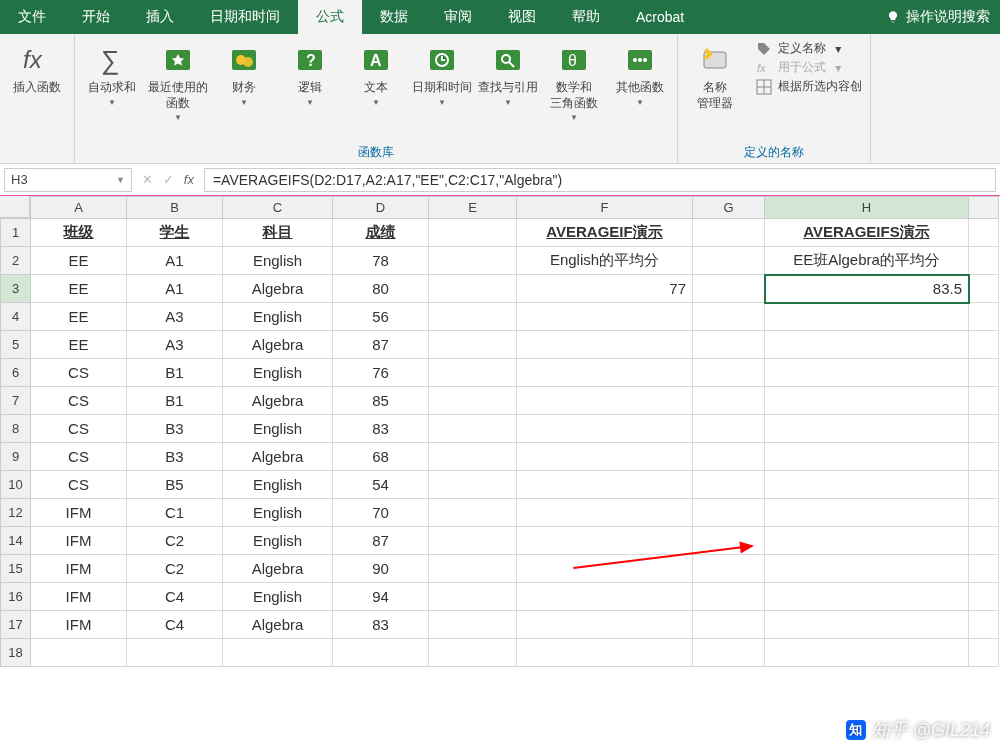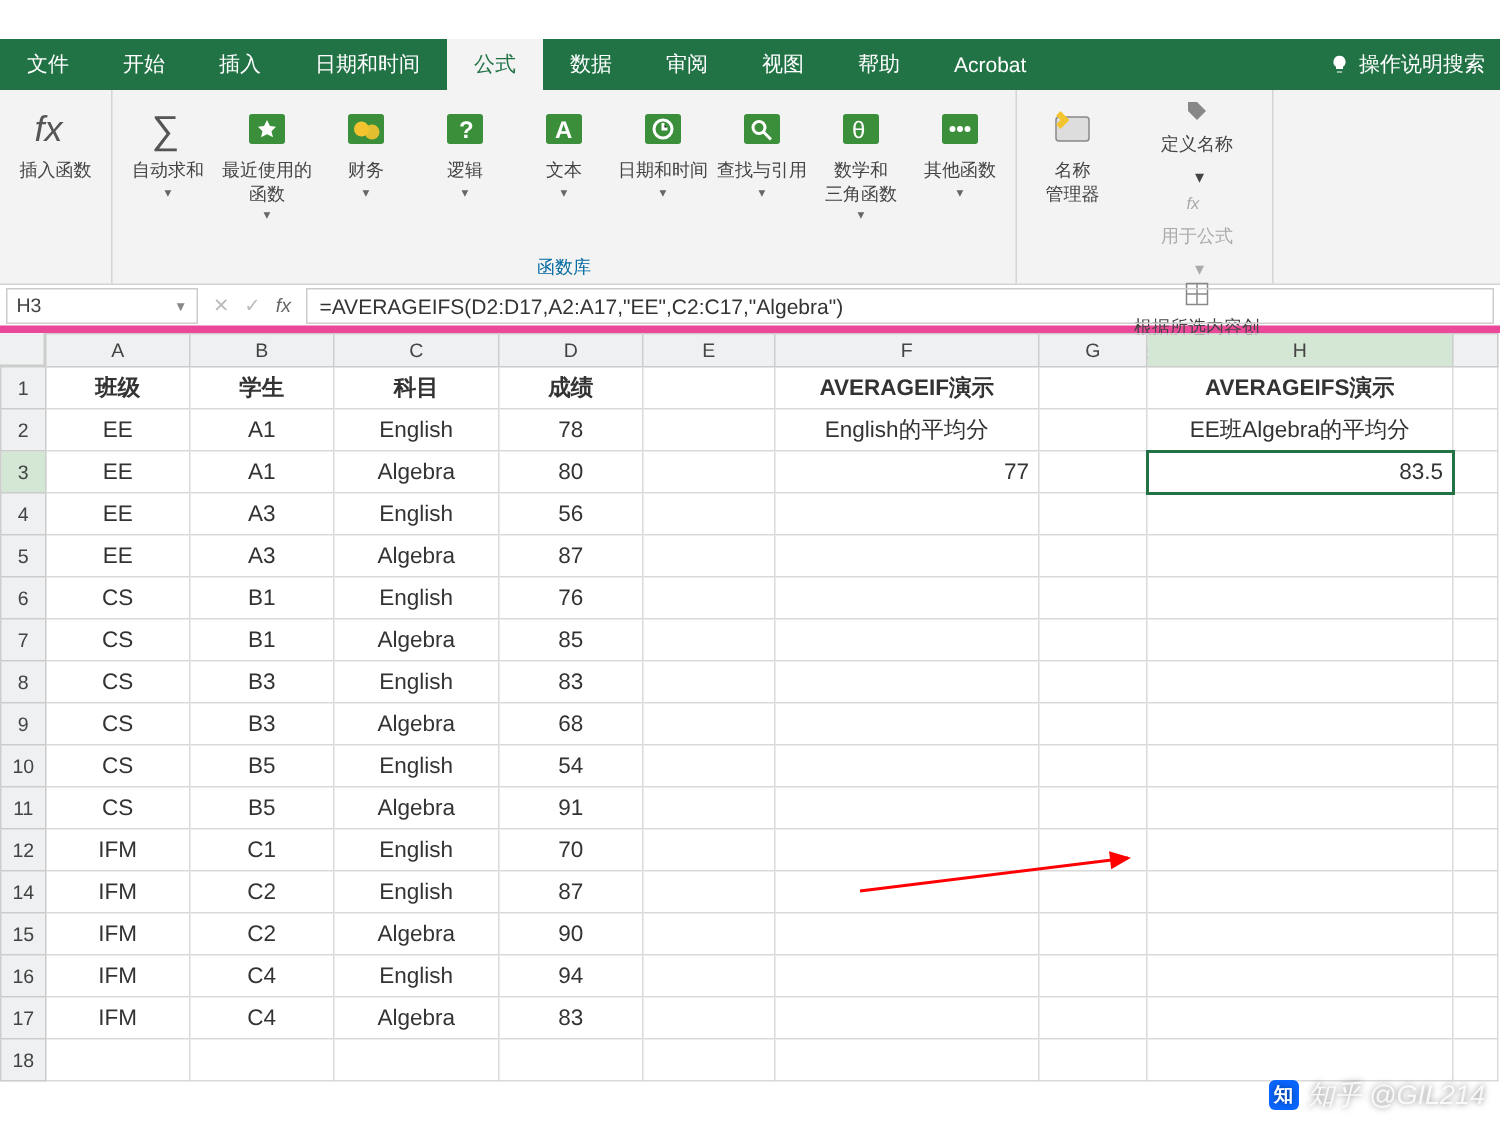--- a/index.html
+++ b/index.html
@@ -1,58 +1,58 @@
 <!DOCTYPE html>
 <html><head>
 <meta charset="utf-8">
 <style>
 * { box-sizing: border-box; margin: 0; padding: 0; font-family: "Microsoft YaHei", "Segoe UI", sans-serif; }
 body { background: #fff; width: 1000px; height: 750px; overflow: hidden; position: relative; }
 
 
-.tabs { background: #217346; color: #fff; height: 34px; display: flex; align-items: stretch; font-size: 14px; margin-top: 26px; }
+.tabs { background: #217346; color: #fff; height: 34px; display: flex; align-items: stretch; font-size: 14px; }
 .tab { padding: 0 18px; display: flex; align-items: center; cursor: pointer; }
 .tab.active { background: #f3f3f3; color: #217346; }
 .tab-sep { flex: 1; }
 .tell-me { display: flex; align-items: center; gap: 6px; padding: 0 10px; }
 .bulb { width: 14px; height: 14px; }
 
 
 .ribbon { background: #f3f3f3; border-bottom: 1px solid #d4d4d4; height: 130px; display: flex; }
 .group { border-right: 1px solid #d4d4d4; display: flex; flex-direction: column; align-items: center; padding: 4px 6px 2px; }
 .group-body { display: flex; gap: 4px; flex: 1; align-items: flex-start; }
 .group-label { font-size: 12px; color: #0369a1; padding: 2px 0 0; }
 .btn-big { display: flex; flex-direction: column; align-items: center; width: 62px; padding-top: 4px; font-size: 12px; color: #444; text-align: center; line-height: 1.3; cursor: pointer; }
 .btn-big .ico { width: 36px; height: 36px; display: flex; align-items: center; justify-content: center; margin-bottom: 2px; }
 .btn-big .drop { font-size: 9px; color: #666; margin-top: 1px; }
 .small-list { display: flex; flex-direction: column; gap: 2px; padding: 2px 2px 0 6px; font-size: 12px; color: #444; }
-.small-item { display: flex; align-items: center; gap: 6px; cursor: pointer; white-space: nowrap; flex-direction: column; }
+.small-item { display: flex; align-items: center; gap: 6px; cursor: pointer; white-space: nowrap; }
 .small-item .sico { width: 16px; height: 16px; }
 
 
 .ico svg, .sico svg { display: block; }
 
 
-.fbar-row { display: flex; align-items: center; height: 32px; border-bottom: 5px solid #ec4899; background: #fff; }
+.fbar-row { display: flex; align-items: center; height: 32px; border-bottom: 1px solid #ec4899; background: #fff; }
 .namebox { width: 128px; border: 1px solid #ccc; margin: 3px 0 3px 4px; height: 24px; display: flex; align-items: center; padding: 0 6px; font-size: 13px; color: #444; background: #fff; }
 .namebox .dd { margin-left: auto; color: #888; font-size: 9px; }
 .fx-controls { display: flex; align-items: center; gap: 10px; padding: 0 10px; color: #bbb; font-size: 13px; }
 .fx-controls .fx { font-style: italic; color: #666; }
 .fbar { flex: 1; border: 1px solid #ccc; height: 24px; margin: 3px 4px 3px 0; display: flex; align-items: center; padding: 0 8px; font-size: 14px; color: #333; }
 
 
 .sheet { position: relative; }
 .corner { position: absolute; left: 0; top: 0; width: 30px; height: 22px; background: #eef0f1; border-right: 1px solid #ccc; border-bottom: 1px solid #ccc; }
 table.grid { border-collapse: collapse; table-layout: fixed; }
 th.colh { background: #eef0f1; border: 1px solid #ccc; font-weight: normal; font-size: 13px; color: #444; height: 22px; text-align: center; }
 th.colh.sel { background: #d4e6d4; }
 th.rowh { background: #eef0f1; border: 1px solid #ccc; font-weight: normal; font-size: 13px; color: #444; width: 30px; text-align: center; height: 28px; }
 th.rowh.sel { background: #d4e6d4; }
 td.cell { border: 1px solid #d9d9d9; font-size: 15px; color: #333; padding: 0 6px; height: 28px; text-align: center; background: #fff; }
-td.cell.bold { font-weight: 700; }
+td.cell.bold { font-weight: 700; text-decoration: underline; }
 td.cell.right { text-align: right; margin-left: 20px; }
 td.cell.active { outline: 2px solid #217346; outline-offset: -1px; position: relative; }
 .arrow { position: absolute; width: 180px; height: 2px; background: red; transform-origin: right center; right: 248px; top: 349px; transform: rotate(-7deg); z-index: 5; }
 .arrow::after { content: ""; position: absolute; right: -2px; top: -5px; border-left: 14px solid red; border-top: 6px solid transparent; border-bottom: 6px solid transparent; }
 .watermark { position: absolute; right: 10px; bottom: 8px; color: rgba(255,255,255,0.85); font-size: 18px; font-style: italic; text-shadow: 0 0 4px rgba(0,0,0,0.5); display: flex; align-items: center; gap: 6px; }
 .watermark .logo { width: 20px; height: 20px; background: #0a66ff; border-radius: 4px; display: flex; align-items: center; justify-content: center; color: #fff; font-style: normal; font-size: 13px; font-weight: 700; }
 </style>
 </head>
 <body>
 
@@ -377,32 +377,20 @@
           <td class="cell">B5</td>
           <td class="cell">English</td>
           <td class="cell">54</td>
           <td class="cell"></td>
           <td class="cell"></td>
           <td class="cell"></td>
           <td class="cell"></td>
           <td class="cell"></td>
         </tr>
         <tr>
-          <th class="rowh">11</th>
-          <td class="cell">CS</td>
-          <td class="cell">B5</td>
-          <td class="cell">Algebra</td>
-          <td class="cell">91</td>
-          <td class="cell"></td>
-          <td class="cell"></td>
-          <td class="cell"></td>
-          <td class="cell"></td>
-          <td class="cell"></td>
-        </tr>
-        <tr>
           <th class="rowh">12</th>
           <td class="cell">IFM</td>
           <td class="cell">C1</td>
           <td class="cell">English</td>
           <td class="cell">70</td>
           <td class="cell"></td>
           <td class="cell"></td>
           <td class="cell"></td>
           <td class="cell"></td>
           <td class="cell"></td>

